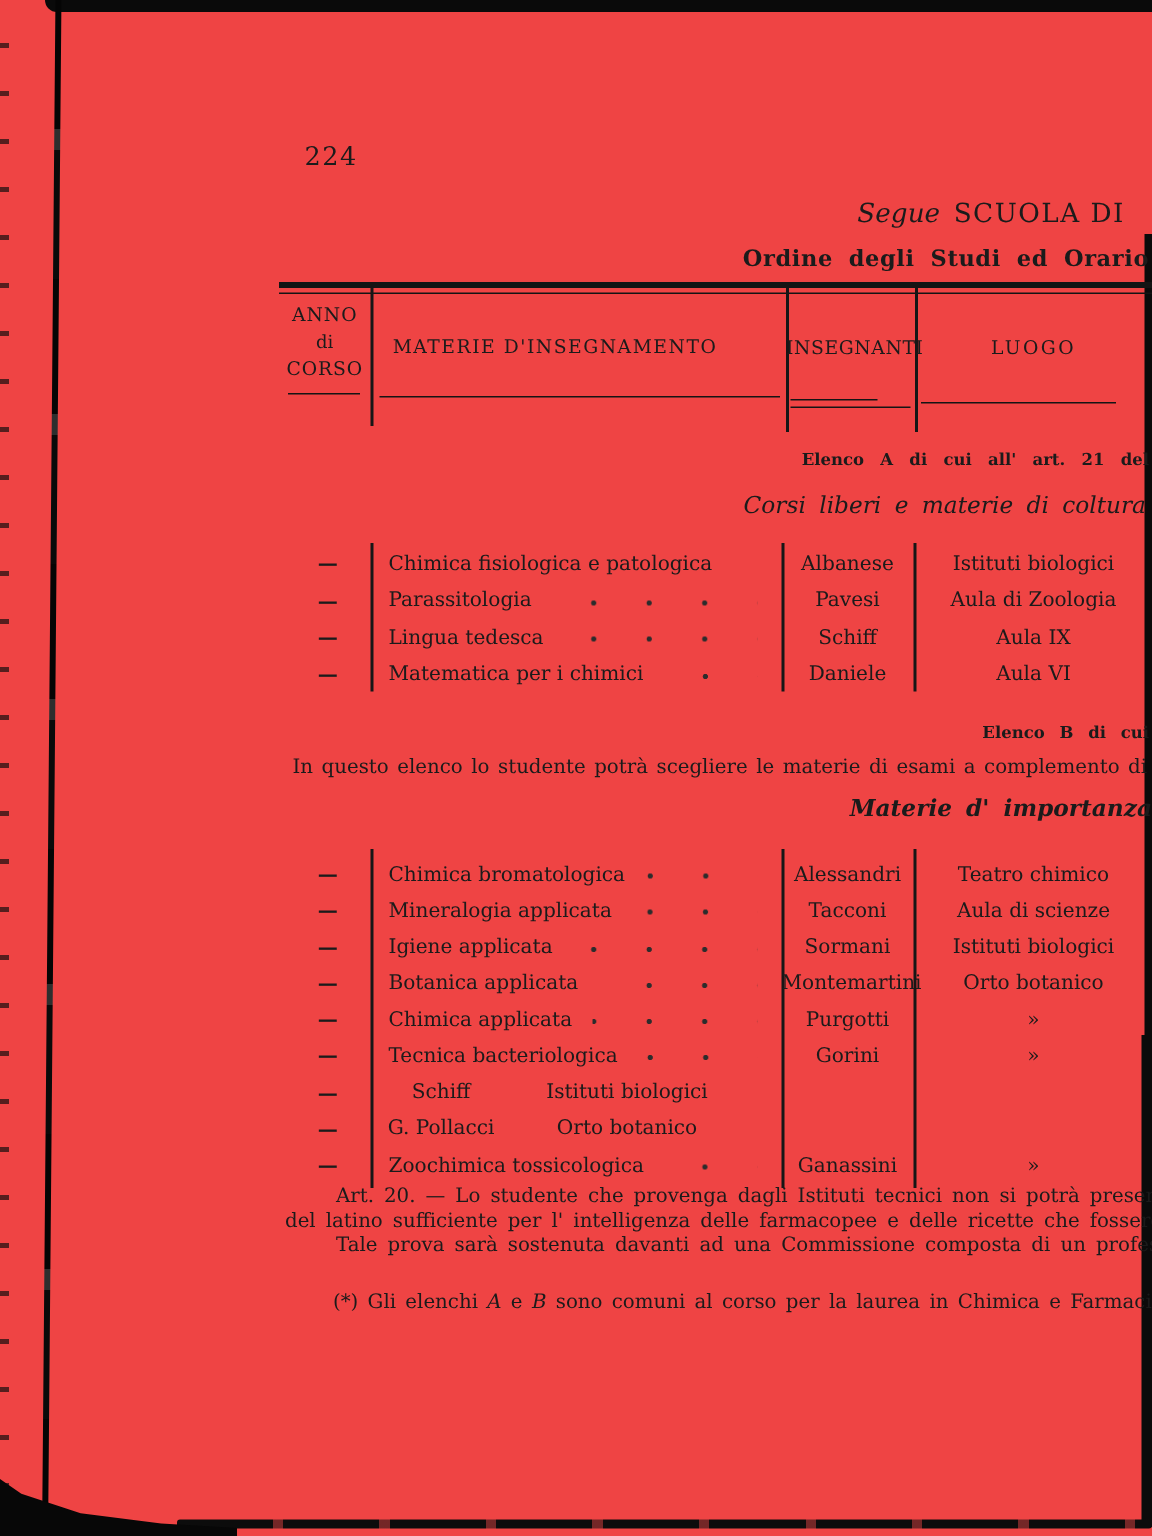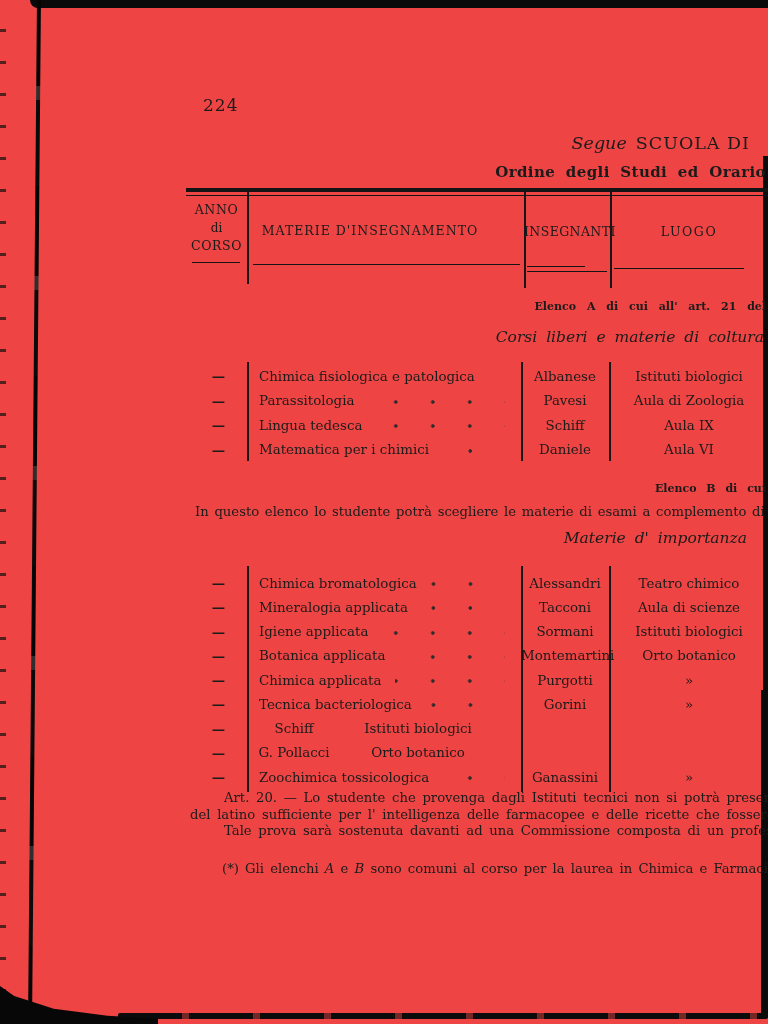--- a/index.html
+++ b/index.html
@@ -148,21 +148,21 @@
       <span class="mat">Matematica per i chimici</span>
       <span class="leader"></span>
     </div>
     <div class="cell c-insegnante">Daniele</div>
     <div class="cell c-luogo">Aula VI</div>
   </div>
 </div>
 
   <div class="abs sec-title" style="top:482px;word-spacing:6px;">Elenco B di cui</div>
   <div class="abs intro" style="top:504px;">In questo elenco lo studente potrà scegliere le materie di esami a complemento di quelle tassativamente</div>
-  <div class="abs sec-sub" style="top:529px;right:21px;">Materie d' importanza</div>
+  <div class="abs sec-sub" style="top:529px;right:0;font-weight:bold;">Materie d' importanza</div>
 
   <div class="vline" style="left:247px;top:566px;height:226px;"></div>
   <div class="vline" style="left:521px;top:566px;height:226px;"></div>
   <div class="vline" style="left:609px;top:566px;height:226px;"></div>
   <div id="rows-b">
   <div class="trow" style="top: 571px;">
     <div class="cell c-anno">—</div>
     <div class="cell c-materia">
       <span class="mat">Chimica bromatologica</span>
       <span class="leader"></span>

